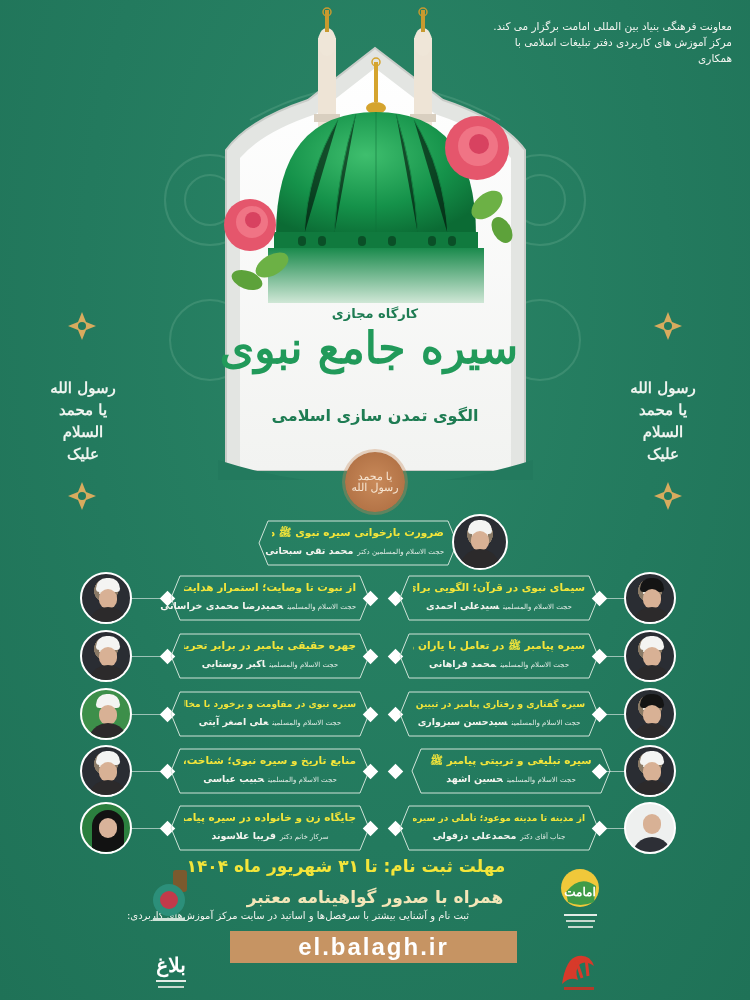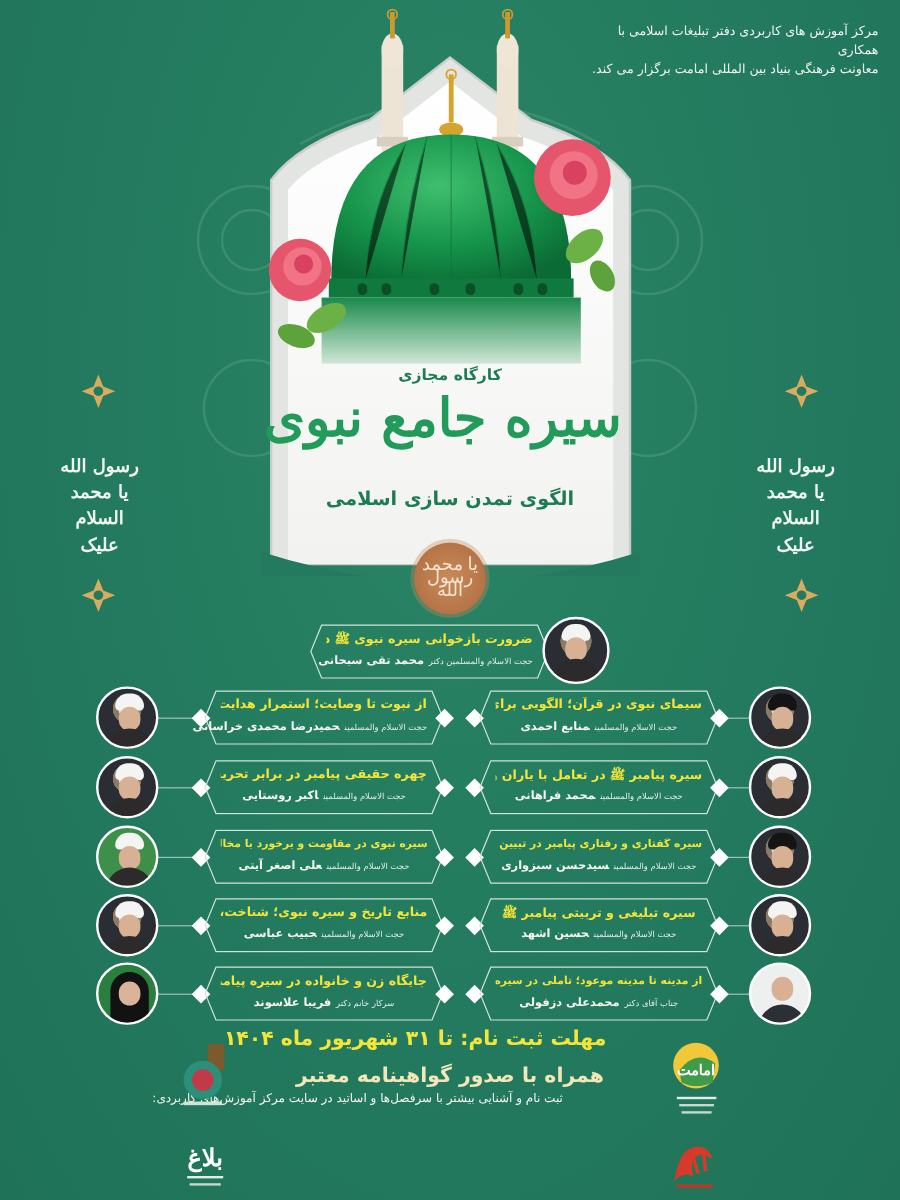--- a/index.html
+++ b/index.html
@@ -34,21 +34,21 @@
     direction: rtl; font-size: 13px; font-weight: bold; color: #1e7c53; }
   .main-title { position: absolute; left: 0; width: 738px; top: 322px; text-align: center; direction: rtl;
     font-family: "DejaVu Serif", serif; font-size: 44px; font-weight: bold; color: #219a5a; letter-spacing: 1px; }
   .subtitle-bottom { position: absolute; left: 0; width: 750px; top: 406px; text-align: center; direction: rtl;
     font-size: 16px; font-weight: bold; color: #1e7c53; }
 
   
   .medallion { position: absolute; left: 345px; top: 452px; width: 60px; height: 60px; border-radius: 50%;
     background: radial-gradient(circle, #c98a5a 0%, #b47447 70%, #9c6239 100%);
     box-shadow: 0 0 0 3px rgba(201,138,90,.35); display:flex; align-items:center; justify-content:center; }
-  .medallion span { font-family: Liberation Serif, serif; font-size: 15px; color: #f7e6d3; direction: rtl; text-align:center; line-height: 11px; }
+  .medallion span { font-family: Liberation Sans, sans-serif; font-size: 11px; color: #f7e6d3; direction: rtl; text-align:center; line-height: 11px; }
 
   
   .calli { position: absolute; width: 70px; height: 135px; direction: rtl; text-align: center;
     font-family: "DejaVu Serif", serif; color: #eef4ef; font-size: 15px; line-height: 22px; font-weight: bold; margin-top: 32px; }
   .calli.left { left: 48px; top: 345px; }
   .calli.right { left: 628px; top: 345px; }
   .rosette { position: absolute; width: 28px; height: 28px; }
   .rosette svg { width: 100%; height: 100%; }
 
   
@@ -105,22 +105,22 @@
       <circle cx="390" cy="140" r="45"></circle>
         <circle cx="390" cy="140" r="25"></circle>
       <path d="M100 60 Q225 -10 350 60"></path>
         <path d="M120 80 Q225 20 330 80"></path>
       <circle cx="60" cy="280" r="40"></circle>
         <circle cx="390" cy="280" r="40"></circle>
     </g>
   </svg>
 
   <div class="credit">
+    <div>معاونت فرهنگی بنیاد بین المللی امامت برگزار می کند.</div>
     <div>مرکز آموزش های کاربردی دفتر تبلیغات اسلامی با همکاری</div>
-    <div>معاونت فرهنگی بنیاد بین المللی امامت برگزار می کند.</div>
   </div>
 
   <div class="arch">
     <svg viewBox="0 0 315 440" preserveAspectRatio="none">
       <defs>
         <linearGradient id="archFill" x1="0" y1="0" x2="0" y2="1">
           <stop offset="0" stop-color="#ffffff"></stop>
           <stop offset="1" stop-color="#f2f3f1"></stop>
         </linearGradient>
       </defs>
@@ -264,21 +264,21 @@
       </div>
   </div>
 
   <div class="session" style="left:395px;top:575px;width:295px">
     <div class="diamond" style="left:-5px"></div>
     <div class="box" style="left:4px;width:200px">
       <svg class="frame" viewBox="0 0 200 46" preserveAspectRatio="none">
           <path d="M10 1 L190 1 L199 23 L190 45 L10 45 L1 23 Z" fill="none" stroke="#cfe3d8" stroke-width="1"></path>
         </svg>
       <div class="title">سیمای نبوی در قرآن؛ الگویی برای معرفی امامان</div>
-      <div class="speaker"><span class="honor">حجت الاسلام والمسلمین</span><span class="name">منابع احمدی</span></div>
+      <div class="speaker"><span class="honor">حجت الاسلام والمسلمین</span><span class="name">سیدعلی احمدی</span></div>
     </div>
     <div class="diamond" style="left:199px"></div>
     <div class="connector" style="left:210px;width:30px"></div>
     <div class="avatar" style="left:229px">
         <div class="turban black"></div>
         <div class="face"></div>
         <div class="body"></div>
       </div>
   </div>
 
@@ -313,21 +313,21 @@
     <div class="connector" style="left:210px;width:30px"></div>
     <div class="avatar" style="left:229px">
         <div class="turban black"></div>
         <div class="face"></div>
         <div class="body"></div>
       </div>
   </div>
 
   <div class="session" style="left:395px;top:748px;width:295px">
     <div class="diamond" style="left:-5px"></div>
-    <div class="box" style="left:4px;width:200px">
+    <div class="box" style="left:16px;width:200px">
       <svg class="frame" viewBox="0 0 200 46" preserveAspectRatio="none">
           <path d="M10 1 L190 1 L199 23 L190 45 L10 45 L1 23 Z" fill="none" stroke="#cfe3d8" stroke-width="1"></path>
         </svg>
       <div class="title">سیره تبلیغی و تربیتی پیامبر ﷺ</div>
       <div class="speaker"><span class="honor">حجت الاسلام والمسلمین</span><span class="name">حسین اشهد</span></div>
     </div>
     <div class="diamond" style="left:199px"></div>
     <div class="connector" style="left:210px;width:30px"></div>
     <div class="avatar" style="left:229px">
         <div class="turban"></div>
@@ -438,20 +438,21 @@
         </svg>
       <div class="title">جایگاه زن و خانواده در سیره پیامبر اکرم ﷺ</div>
       <div class="speaker"><span class="honor">سرکار خانم دکتر</span><span class="name">فریبا علاسوند</span></div>
     </div>
     <div class="diamond" style="left:285px"></div>
   </div>
 
   <div class="deadline">مهلت ثبت نام:  تا ۳۱ شهریور ماه ۱۴۰۴</div>
   <div class="certificate">همراه با صدور گواهینامه معتبر</div>
   <div class="info">ثبت نام و آشنایی بیشتر با سرفصل‌ها و اساتید در سایت مرکز آموزش‌های کاربردی:</div>
+  <div class="website">el.balagh.ir</div>
 
   <svg class="logo" style="left:145px;top:870px;width:45px;height:55px" viewBox="0 0 45 55">
     <rect x="28" y="0" width="14" height="22" rx="3" fill="#7b5a2e"></rect>
     <circle cx="24" cy="30" r="16" fill="#2c8f7a"></circle>
     <circle cx="24" cy="30" r="9" fill="#c23a4a"></circle>
     <rect x="8" y="48" width="32" height="3" fill="#cfe3d8"></rect>
   </svg>
   <svg class="logo" style="left:150px;top:944px;width:42px;height:50px" viewBox="0 0 42 50">
     <text x="21" y="28" text-anchor="middle" font-family="DejaVu Serif, serif" font-weight="bold" font-size="20" fill="#ffffff">بلاغ</text>
     <rect x="6" y="36" width="30" height="2" fill="#e3ece6"></rect>

